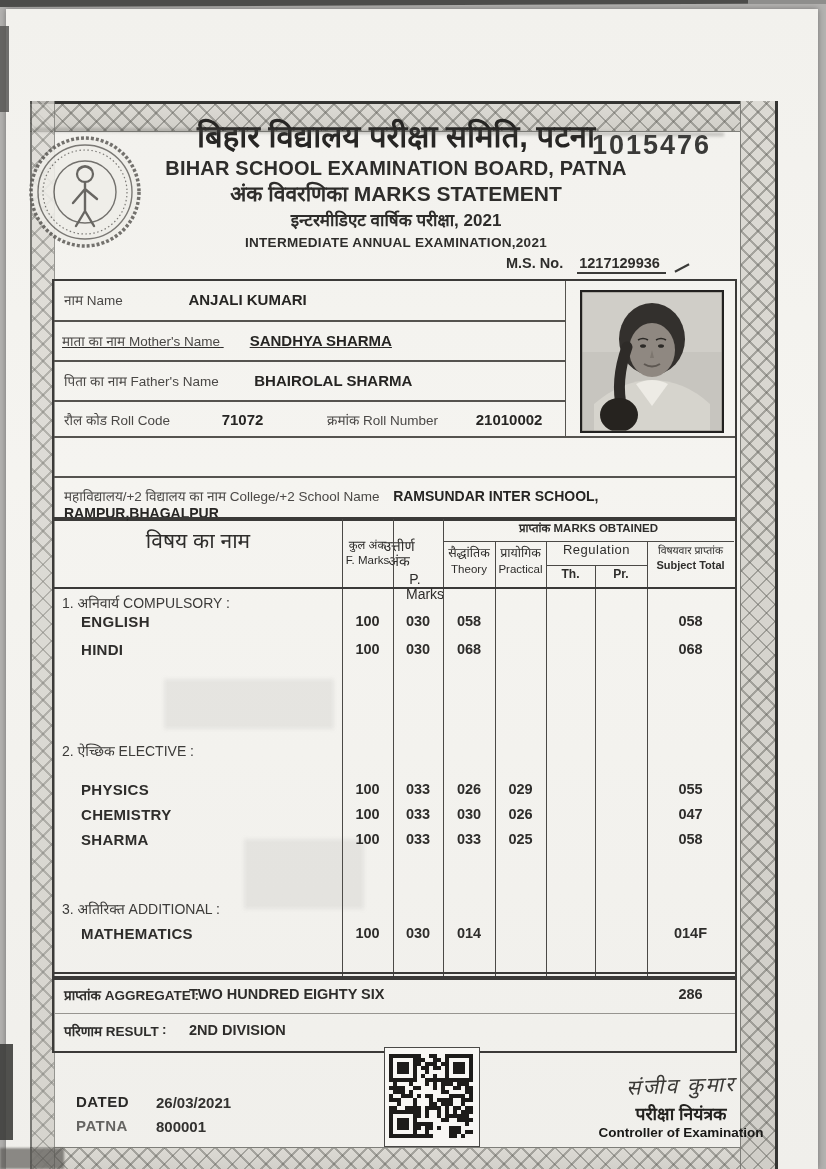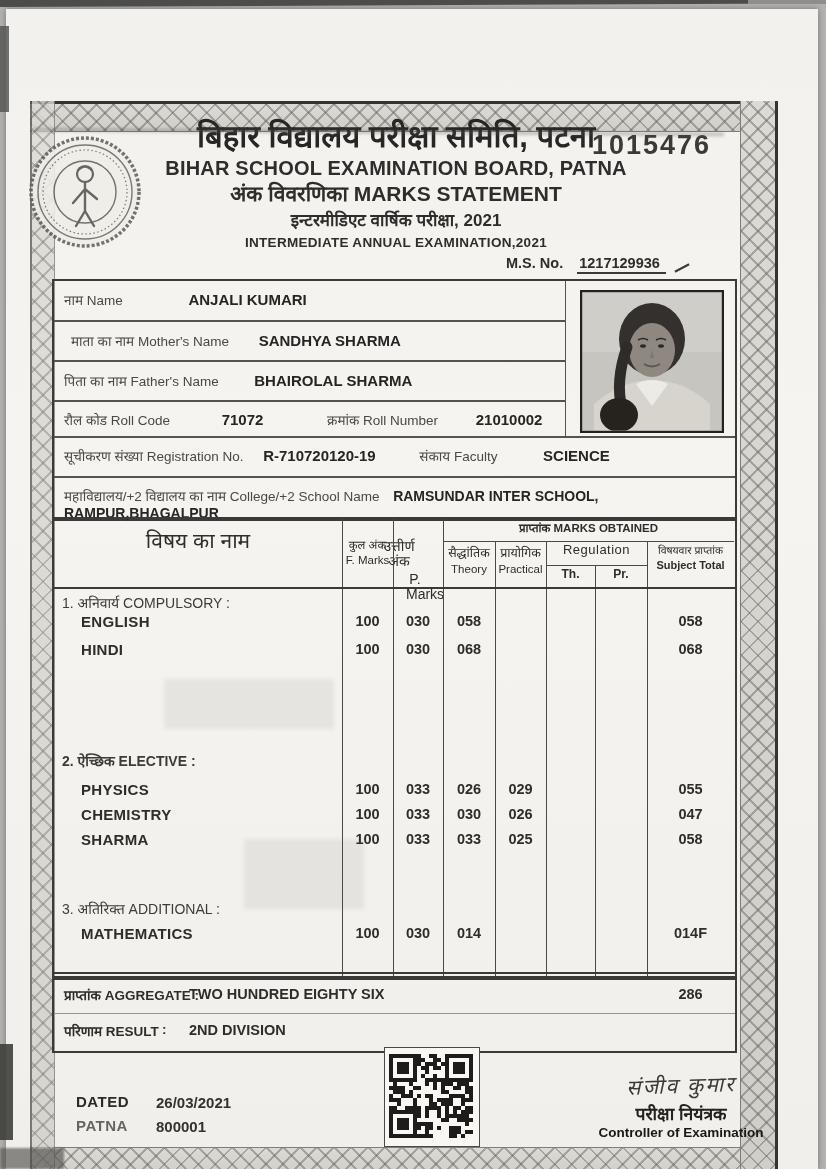--- a/index.html
+++ b/index.html
@@ -119,43 +119,37 @@
     <span class="lbl">M.S. No.</span><span class="val">1217129936</span>
     <span class="msno-tick"></span>
   </div>
 
   <div class="infobox">
     <div class="ib-row" style="top:10px;left:10px;">
       <span class="ib-label">नाम Name</span>
       <span class="ib-val" style="margin-left:62px;">ANJALI KUMARI</span>
     </div>
     <div class="ib-divider" style="top:39px;left:0;width:511px;"></div>
-    <div class="ib-row" style="top:51px;left:17px;">
+    <div class="ib-row" style="top:51px;left:8px;text-decoration:underline;">
       <span class="ib-label">माता का नाम   Mother's Name</span>
       <span class="ib-val" style="margin-left:26px;">SANDHYA SHARMA</span>
     </div>
     <div class="ib-divider" style="top:79px;left:0;width:511px;"></div>
     <div class="ib-row" style="top:91px;left:10px;">
       <span class="ib-label">पिता का नाम   Father's Name</span>
       <span class="ib-val" style="margin-left:32px;">BHAIROLAL SHARMA</span>
     </div>
     <div class="ib-divider" style="top:119px;left:0;width:511px;"></div>
     <div class="ib-row" style="top:130px;left:10px;">
       <span class="ib-label">रौल कोड Roll Code</span>
       <span class="ib-val" style="margin-left:48px;">71072</span>
       <span class="ib-label" style="margin-left:60px;">क्रमांक Roll Number</span>
       <span class="ib-val" style="margin-left:34px;">21010002</span>
     </div>
     <div class="ib-divider" style="top:155px;left:0;width:681px;"></div>
-    <div class="ib-row" style="top:166px;left:10px;">
-      <span class="ib-label">सूचीकरण संख्या   Registration No.</span>
-      <span class="ib-val" style="margin-left:16px;">R-710720120-19</span>
-      <span class="ib-label" style="margin-left:40px;">संकाय Faculty</span>
-      <span class="ib-val" style="margin-left:42px;">SCIENCE</span>
-    </div>
     <div class="ib-divider" style="top:195px;left:0;width:681px;"></div>
     <div class="ib-row" style="top:206px;left:10px;">
       <span class="ib-label">महाविद्यालय/+2 विद्यालय का नाम College/+2 School Name</span>
       <span class="ib-val" style="margin-left:10px;font-size:14px;">RAMSUNDAR INTER SCHOOL, RAMPUR,BHAGALPUR</span>
     </div>
 
     <div class="photo-cell">
       <div class="photo">
         <svg width="140" height="139" viewBox="0 0 140 139">
           <rect width="140" height="139" fill="#c7c5bf"></rect>
@@ -245,21 +239,21 @@
         <span class="subj">HINDI</span>
         <span class="cell c-f">100</span>
         <span class="cell c-p">030</span>
         <span class="cell c-t">068</span>
         <span class="cell c-pc"></span>
         <span class="cell c-th"></span>
         <span class="cell c-pr"></span>
         <span class="cell c-tot">068</span>
       </div>
 
-      <div class="sec-label" style="top:162px;font-weight:bold;">2.   ऐच्छिक ELECTIVE :</div>
+      <div class="sec-label" style="top:152px;">2.   ऐच्छिक ELECTIVE :</div>
       <div class="mrow" style="top:192px;">
         <span class="subj">PHYSICS</span>
         <span class="cell c-f">100</span>
         <span class="cell c-p">033</span>
         <span class="cell c-t">026</span>
         <span class="cell c-pc">029</span>
         <span class="cell c-th"></span>
         <span class="cell c-pr"></span>
         <span class="cell c-tot">055</span>
       </div>

